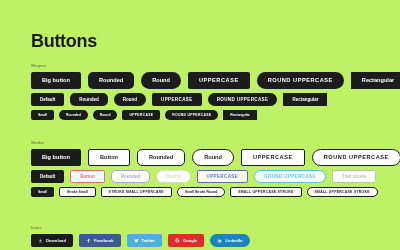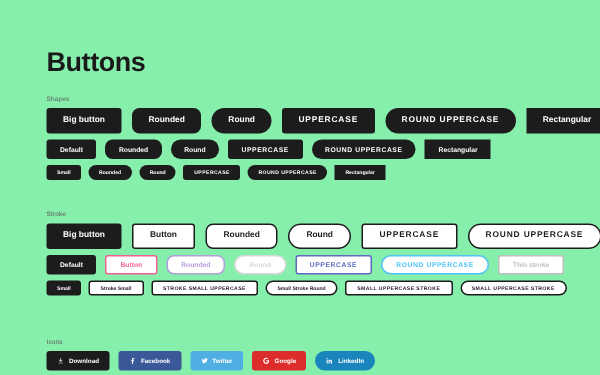--- a/index.html
+++ b/index.html
@@ -6,21 +6,21 @@
   html, body {
     margin: 0; padding: 0;
     width: 400px; height: 250px;
     overflow: hidden;
     background: #ffffff;
     font-family: "Liberation Sans", sans-serif;
   }
   #page {
     width: 400px; height: 250px;
     position: relative;
-    background: #86efac;
+    background: #bef264;
     overflow: hidden;
   }
   .page-title {
     position: absolute;
     left: 31px; top: 32px;
     font-size: 18px;
     font-weight: bold;
     color: #1a1a1a;
     letter-spacing: -0.3px;
     line-height: 1;

